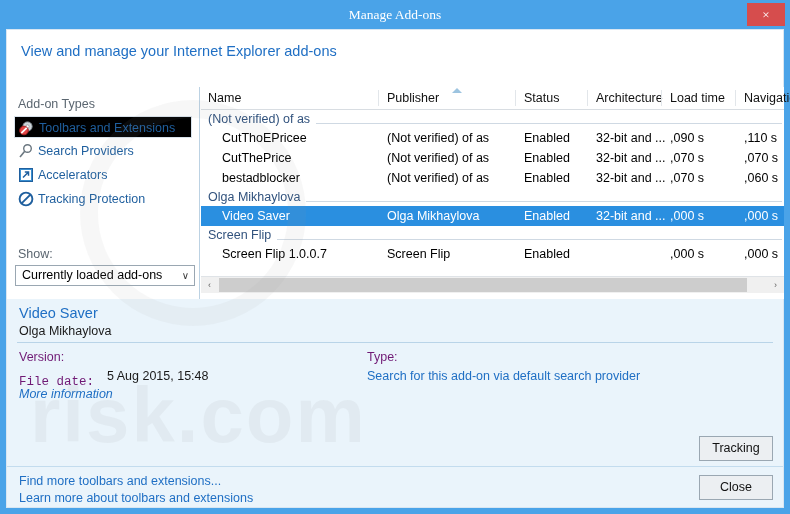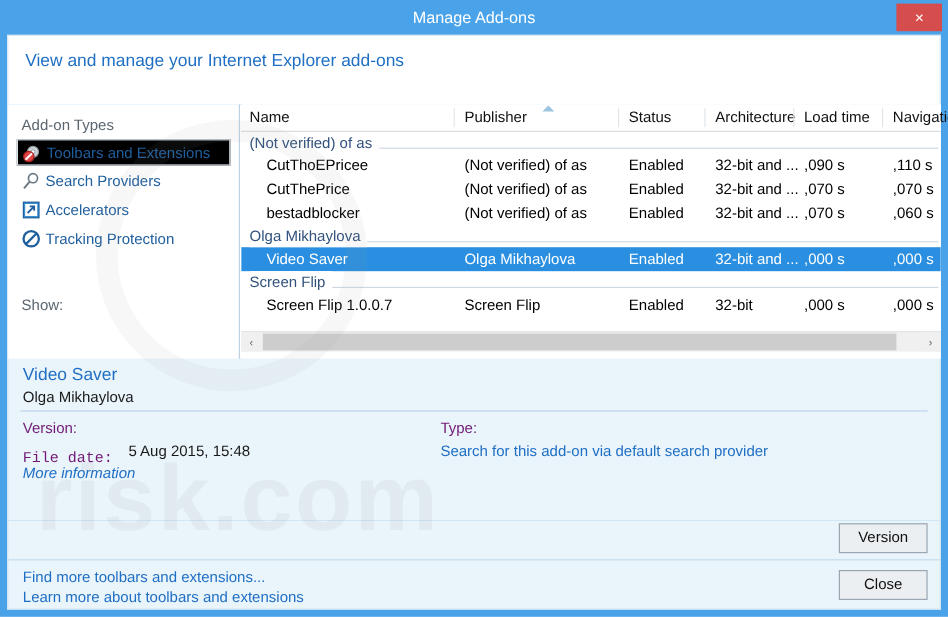--- a/index.html
+++ b/index.html
@@ -26,20 +26,21 @@
     box-sizing: border-box;
   }
 
   
   #titlebar {
     position: absolute;
     left: 0; top: 0;
     width: 790px;
     height: 29px;
     background: #4aa3e8;
+    font-family: Liberation Serif, serif;
   }
   #title-text {
     position: absolute;
     left: 0; top: 0;
     width: 790px;
     height: 29px;
     line-height: 29px;
     text-align: center;
     color: #ffffff;
     font-size: 13.5px;
@@ -450,20 +451,24 @@
           </div>
           <div class="side-item" style="top: 101px;">
             <span class="side-icon"><svg width="16" height="16" viewBox="0 0 16 16">
                 <circle cx="8" cy="8" r="6.4" fill="#ffffff" stroke="#1f5f9e" stroke-width="1.9"></circle>
                 <line x1="3.6" y1="12.4" x2="12.4" y2="3.6" stroke="#1f5f9e" stroke-width="1.9"></line>
               </svg></span>
             <span class="side-label">Tracking Protection</span>
           </div>
         </div>
       <div id="show-label">Show:</div>
+      <div id="show-select">
+        <div id="show-select-value">Currently loaded add-ons</div>
+        <div id="show-select-arrow">∨</div>
+      </div>
     </div>
 
     <div id="table-area">
       <div id="table-header">
         <div id="sort-arrow"></div>
       <div class="th" style="left: 7px;">Name</div>
           <div class="th" style="left: 186px;">Publisher</div>
           <div class="th-sep" style="left: 177px;"></div>
           <div class="th" style="left: 323px;">Status</div>
           <div class="th-sep" style="left: 314px;"></div>
@@ -516,21 +521,20 @@
             <div class="cell" style="left: 543px; width: 48px;">,000 s</div>
           </div>
           <div class="grp">
             <div class="grp-line"></div>
             <div class="grp-label">Screen Flip</div>
           </div>
           <div class="row">
             <div class="cell" style="left: 21px; width: 175px;">Screen Flip 1.0.0.7</div>
             <div class="cell" style="left: 186px; width: 133px;">Screen Flip</div>
             <div class="cell" style="left: 323px; width: 68px;">Enabled</div>
-            <div class="cell" style="left: 395px; width: 90px;">32-bit</div>
             <div class="cell" style="left: 469px; width: 72px;">,000 s</div>
             <div class="cell" style="left: 543px; width: 48px;">,000 s</div>
           </div>
         </div>
       <div id="hscroll">
         <div class="scroll-arrow" style="left:0">‹</div>
         <div id="hscroll-thumb"></div>
         <div class="scroll-arrow" style="right:0">›</div>
       </div>
     </div>
@@ -549,21 +553,21 @@
 
     <div class="dt-link" style="left:12px; top:88px;font-style:italic;">More information</div>
 
     <div class="dt-label" style="left:360px; top:51px;">Type:</div>
 
     <div class="dt-link" style="left:360px; top:70px;">Search for this add-on via default search provider</div>
   </div>
 
   <div id="footer">
     <div id="footer-sep"></div>
-    <div class="dlg-btn" id="disable-btn">Version</div>
+    <div class="dlg-btn" id="disable-btn">Tracking</div>
     <div class="foot-link" style="top:40px;">Find more toolbars and extensions...</div>
     <div class="foot-link" style="top:57px;">Learn more about toolbars and extensions</div>
     <div class="dlg-btn" id="close-dlg-btn">Close</div>
   </div>
 
   <div id="watermark">
     <div id="wm-circle"></div>
     <div id="wm-text">risk.com</div>
   </div>
 

